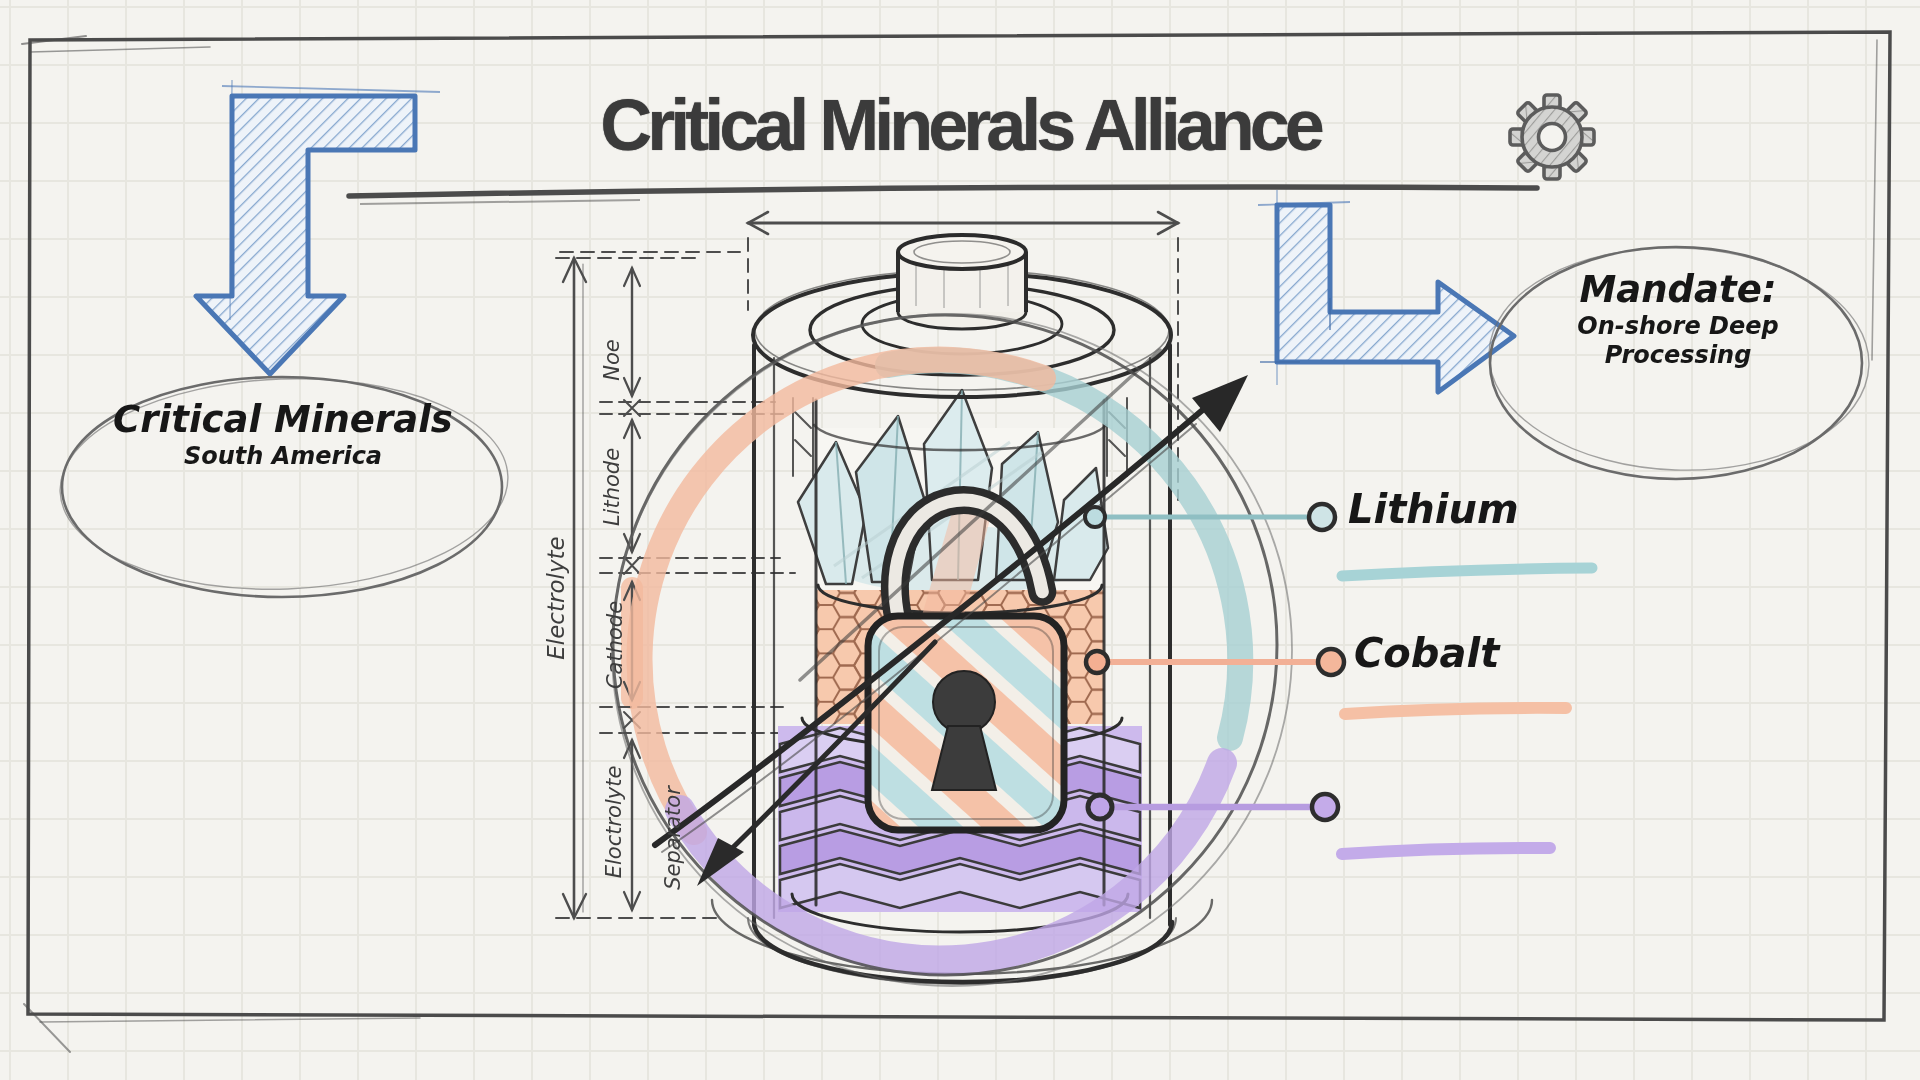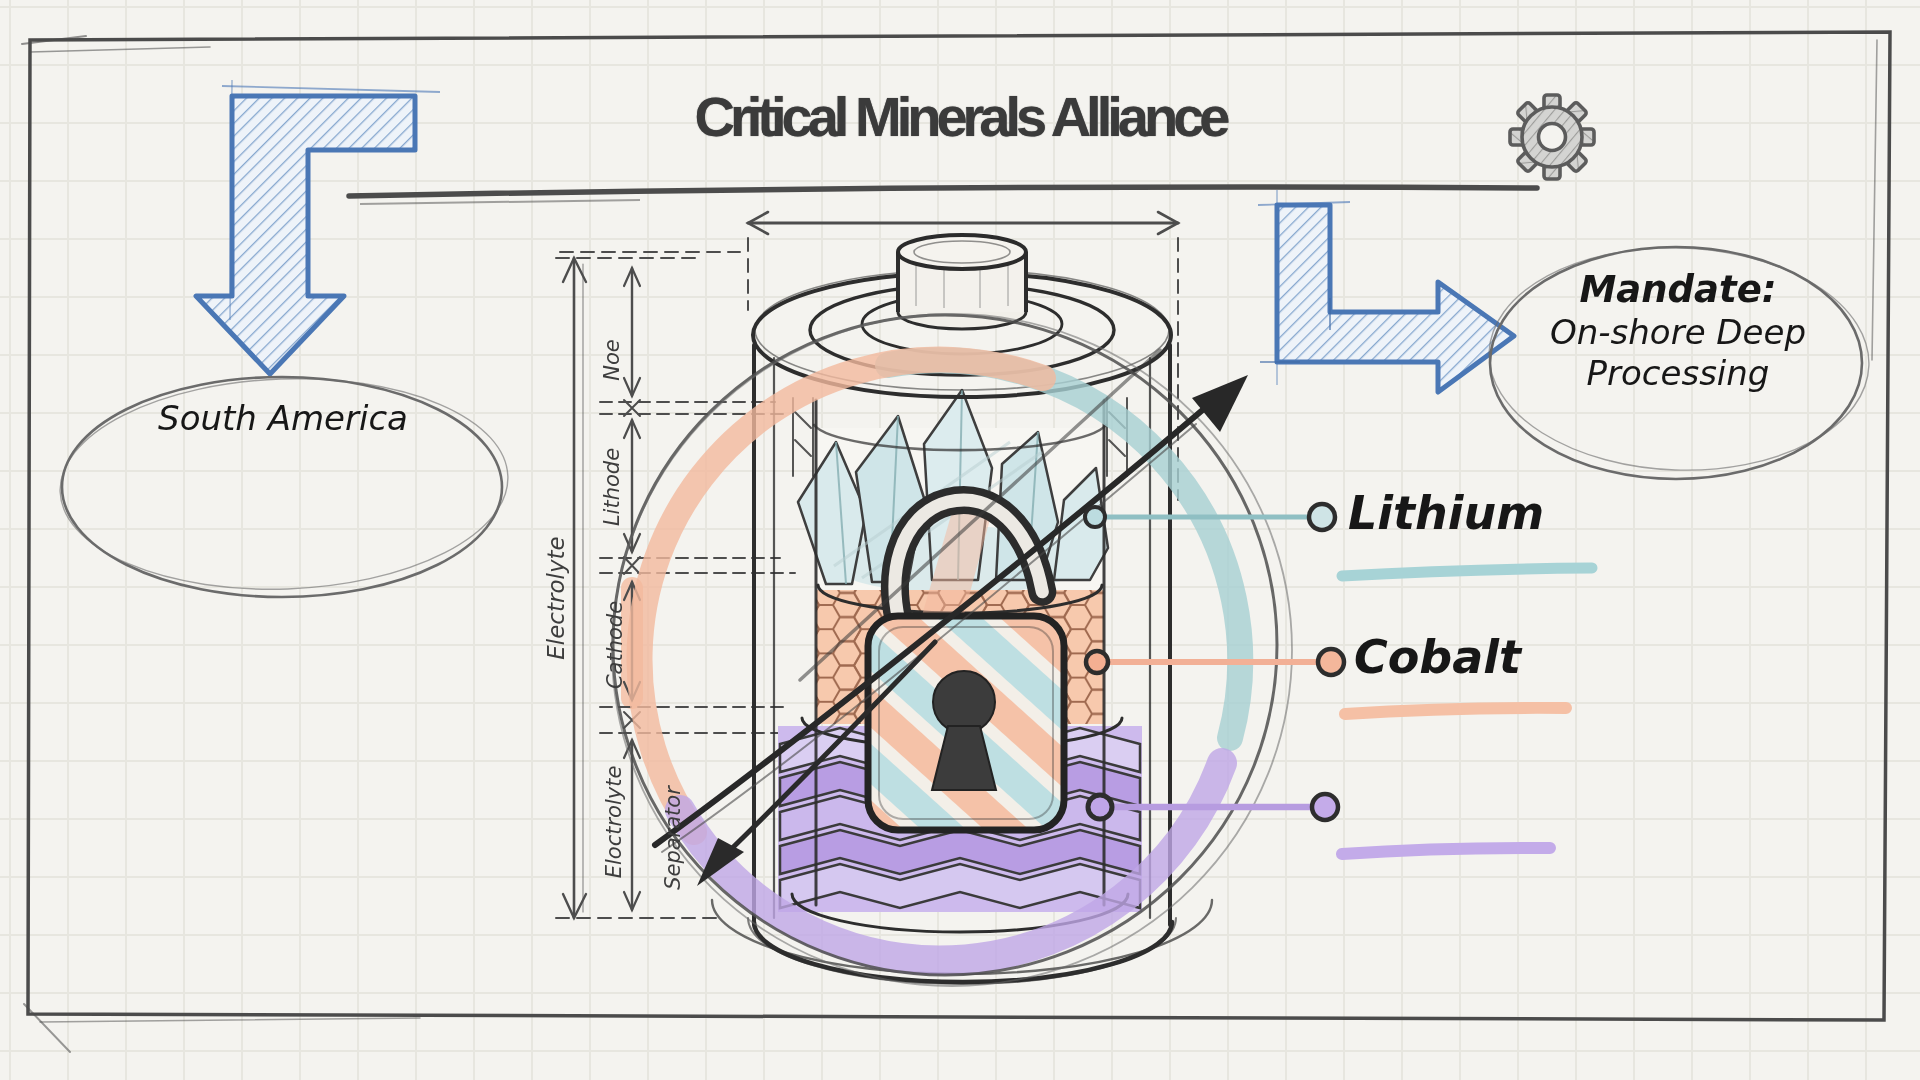--- a/index.html
+++ b/index.html
@@ -7,27 +7,27 @@
        font-family:"Liberation Sans",sans-serif;}
   .stage{position:relative;width:1920px;height:1080px;
     background-color:#f4f3ef;
     background-image:
       linear-gradient(#e7e6df 2px, transparent 2px),
       linear-gradient(90deg, #e7e6df 2px, transparent 2px);
     background-size:58px 58px;background-position:9px 6px;}
   svg.art{position:absolute;left:0;top:0;}
   .txt{position:absolute;z-index:5;}
   .title{font-family:"Liberation Sans",sans-serif;font-weight:700;
-         font-size:56px;letter-spacing:-5px;color:#3b3b3b;
+         font-size:72px;letter-spacing:-5px;color:#3b3b3b;
          text-shadow:0 0 1px #5a5a5a;white-space:nowrap;text-align:center;}
   .hand{font-family:"DejaVu Sans",sans-serif;font-style:italic;color:#171717;}
   .callout{text-align:center;line-height:1.2;}
   .callout .b{font-weight:700;font-size:37px;}
-  .callout .n{font-weight:400;font-size:34px;}
-  .mineral{font-size:46px;font-weight:700;white-space:nowrap;}
+  .callout .n{font-weight:700;font-size:24px;}
+  .mineral{font-size:40px;font-weight:700;white-space:nowrap;}
   .dim{font-family:"DejaVu Sans",sans-serif;font-style:italic;font-weight:500;
        font-size:21px;color:#3d3d3d;white-space:nowrap;}
   .rot{transform:translate(-50%,-50%) rotate(-90deg);}
 </style>
 </head>
 <body>
 
 <div class="stage">
 
 <svg class="art" width="1920" height="1080" viewBox="0 0 1920 1080">
@@ -247,20 +247,21 @@
     <line x1="1112" y1="807" x2="1312" y2="807" stroke="#b79ce0" stroke-width="6.5"></line>
     <circle cx="1100" cy="807" r="12" fill="#bfa5e8" stroke="#2d2d2d" stroke-width="5"></circle>
     <circle cx="1325" cy="807" r="13" fill="#c4abe9" stroke="#2d2d2d" stroke-width="4.5"></circle>
     <path d="M1342,854 Q1440,847 1550,848" stroke="#c3abe9" stroke-width="12" stroke-linecap="round" fill="none"></path>
   </g>
 </svg>
 
 <div class="txt title" style="left:380px;top:84px;width:1160px;">Critical Minerals Alliance</div>
 
 <div class="txt hand callout" style="left:88px;top:398px;width:390px;">
+  <div class="b">Critical Minerals</div>
   <div class="n">South America</div>
 </div>
 
 <div class="txt hand callout" style="left:1496px;top:268px;width:364px;">
   <div class="b">Mandate:</div>
   <div class="n">On-shore Deep</div>
   <div class="n">Processing</div>
 </div>
 
 <div class="txt hand mineral" style="left:1348px;top:486px;">Lithium</div>

